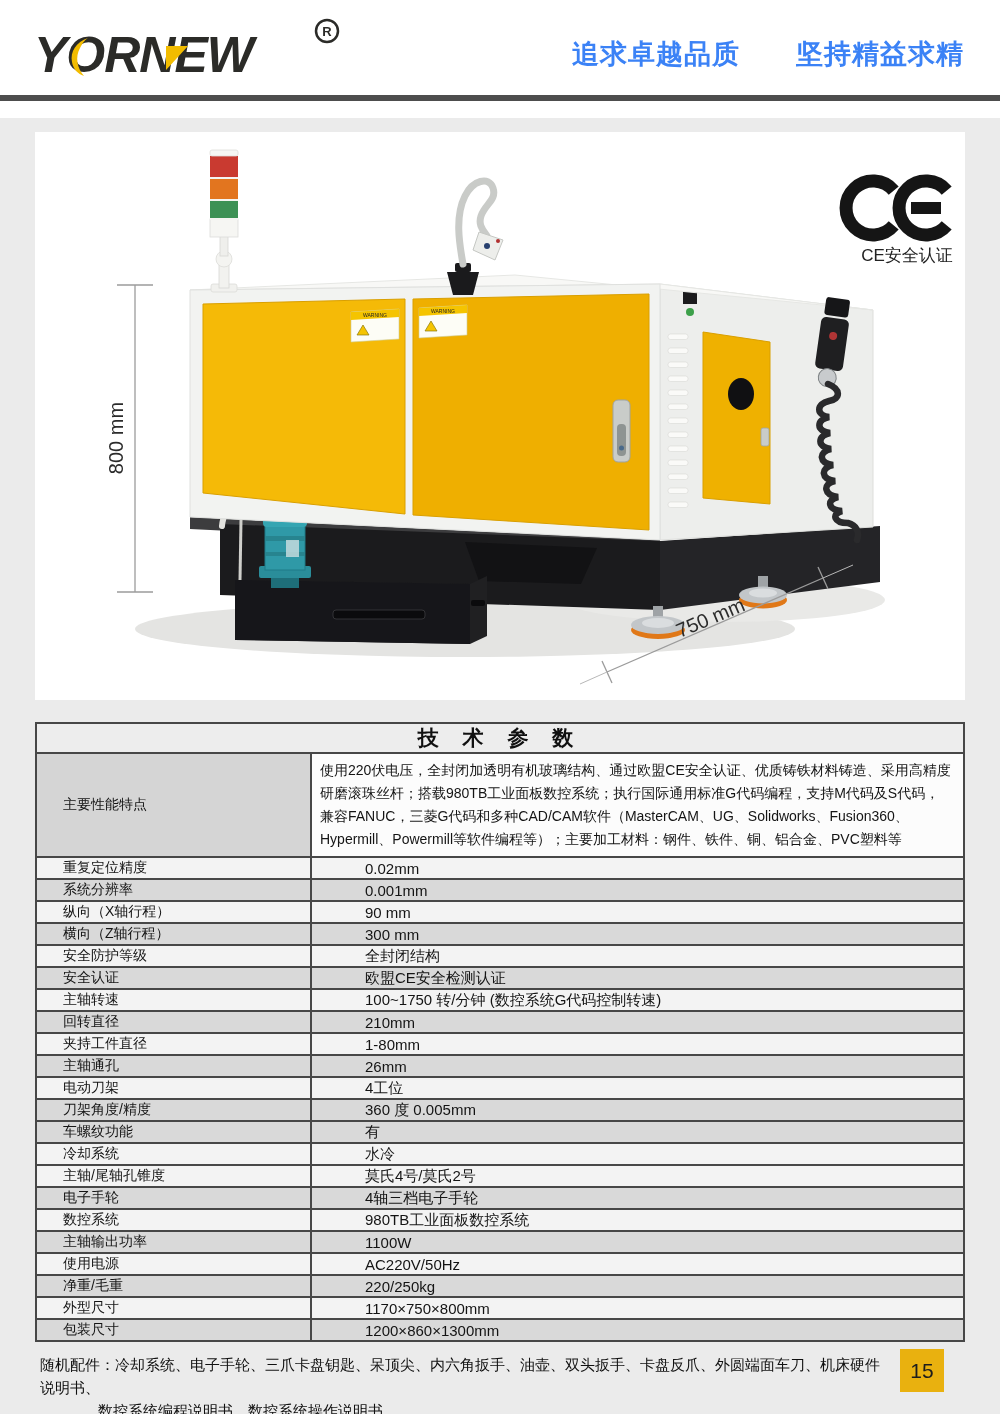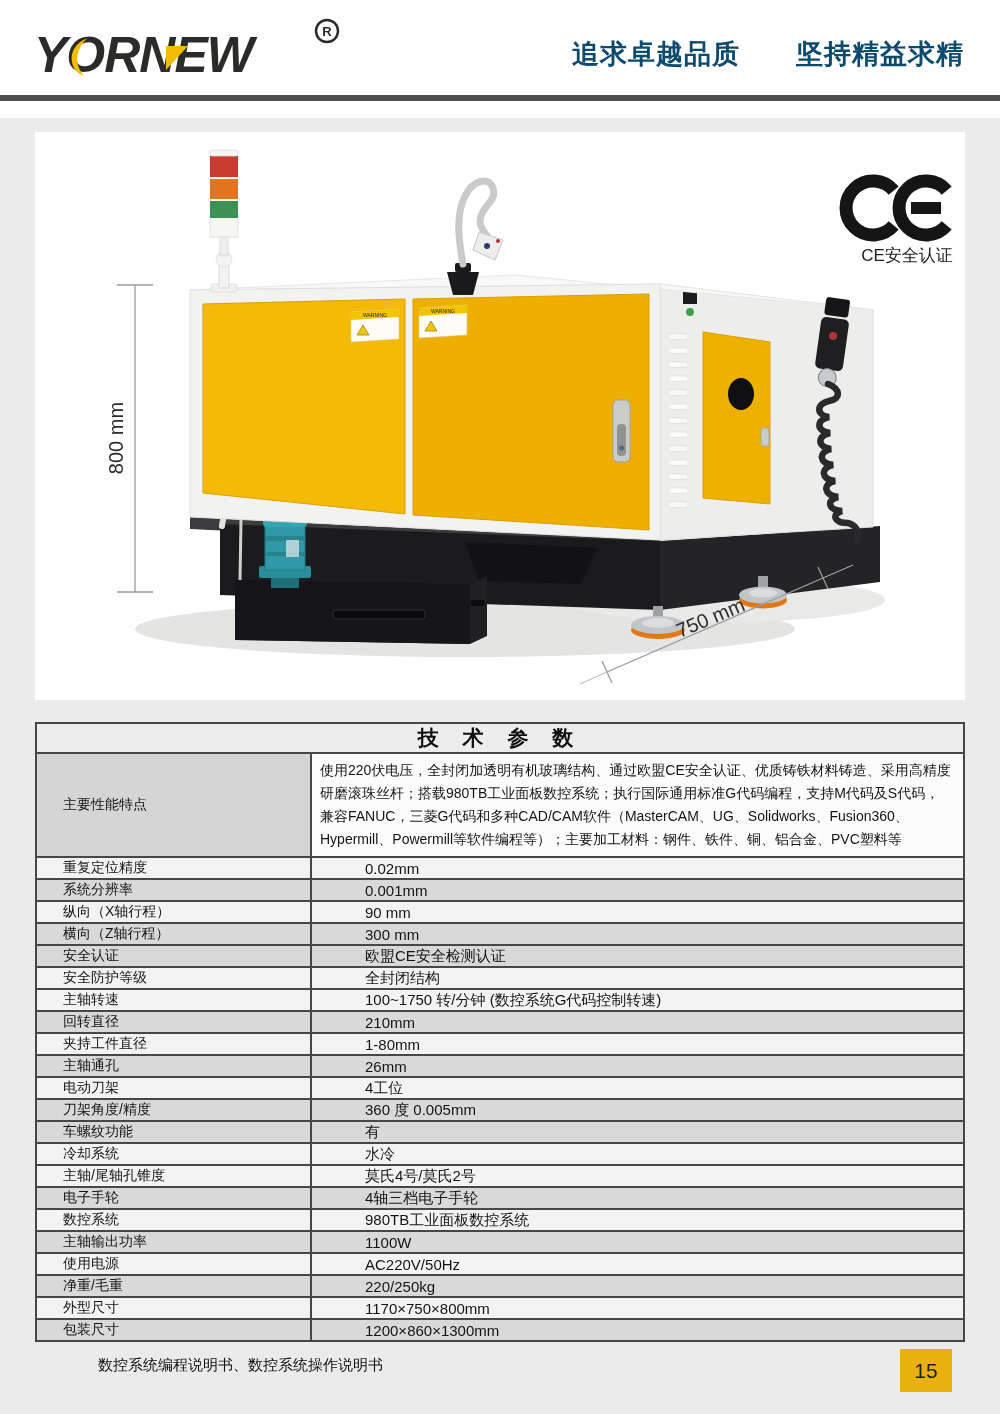--- a/index.html
+++ b/index.html
@@ -10,42 +10,42 @@
     --pump-teal:#2F99A7;
     --accent-gold:#E9B10F;
     --line-dark:#474747;
   }
   *{margin:0;padding:0;box-sizing:border-box;}
   body{width:1000px;font-family:"Liberation Sans","DejaVu Sans",sans-serif;background:#fff;}
   .page{position:relative;width:1000px;height:1414px;background:#EBEBEB;overflow:hidden;}
   .top-white{position:absolute;left:0;top:0;width:1000px;height:118px;background:#FFFFFF;padding-left:8px;}
   .header-bar{position:absolute;left:0;top:95px;width:1000px;height:6px;background:#4D4D4D;}
   .logo-wrap{position:absolute;left:28px;top:12px;}
-  .slogan{position:absolute;right:36px;top:36px;font-size:27px;font-weight:bold;color:#0c4a6e;letter-spacing:1px;white-space:nowrap;}
+  .slogan{position:absolute;right:36px;top:36px;font-size:27px;font-weight:bold;color:#3b82f6;letter-spacing:1px;white-space:nowrap;}
   .photo-panel{position:absolute;left:35px;top:132px;width:930px;height:568px;background:#FFFFFF;}
   .photo-panel svg{display:block;}
 
   .spec-table{position:absolute;left:35px;top:722px;width:930px;border:2px solid var(--line-dark);background:#f0abfc;color:#141414;}
   .t-title{height:28px;background:#EDEDED;display:flex;align-items:center;justify-content:center;
            font-size:21px;font-weight:bold;letter-spacing:9px;color:#101010;}
   .t-feature{display:flex;border-top:2px solid var(--line-dark);height:104px;}
   .t-feature .t-label{background:#D5D5D5;}
   .t-feature .t-value{background:#FCFCFC;padding:4px 12px 4px 8px;font-size:14px;line-height:23px;
                       display:flex;flex-direction:column;justify-content:center;}
   .t-row{display:flex;border-top:2px solid var(--line-dark);height:22px;background:#F3F3F3;}
   .t-row.alt{background:#D9D9D9;}
   .t-label{width:275px;border-right:2px solid var(--line-dark);display:flex;align-items:center;
            padding-left:26px;font-size:14px;flex:none;}
   .t-value{flex:1;display:flex;align-items:center;font-size:15px;}
   .t-row .t-value{padding-left:53px;}
   .t-feature .t-label{align-items:center;}
 
   .footer-note{position:absolute;left:40px;top:1353px;width:840px;font-size:15px;color:#101010;line-height:23px;}
   .footer-note .line2{padding-left:58px;}
-  .page-badge{position:absolute;left:900px;top:1349px;width:52px;height:43px;background:var(--accent-gold);
+  .page-badge{position:absolute;left:900px;top:1349px;width:44px;height:43px;background:var(--accent-gold);
               display:flex;align-items:center;justify-content:center;font-size:21px;color:#1d1d1d;}
 </style>
 </head>
 <body>
 
 <div class="page">
 
   <div class="top-white">
     <div class="logo-wrap">
       <svg width="320" height="80" viewBox="0 0 320 80">
@@ -237,29 +237,29 @@
           <div class="t-value">0.001mm</div>
         </div>
         <div class="t-row">
           <div class="t-label">纵向（X轴行程）</div>
           <div class="t-value">90 mm</div>
         </div>
         <div class="t-row alt">
           <div class="t-label">横向（Z轴行程）</div>
           <div class="t-value">300 mm</div>
         </div>
+        <div class="t-row">
+          <div class="t-label">安全防护等级</div>
+          <div class="t-value">全封闭结构</div>
+        </div>
         <div class="t-row alt">
           <div class="t-label">安全认证</div>
           <div class="t-value">欧盟CE安全检测认证</div>
         </div>
         <div class="t-row">
-          <div class="t-label">安全防护等级</div>
-          <div class="t-value">全封闭结构</div>
-        </div>
-        <div class="t-row">
           <div class="t-label">主轴转速</div>
           <div class="t-value">100~1750 转/分钟 (数控系统G代码控制转速)</div>
         </div>
         <div class="t-row alt">
           <div class="t-label">回转直径</div>
           <div class="t-value">210mm</div>
         </div>
         <div class="t-row">
           <div class="t-label">夹持工件直径</div>
           <div class="t-value">1-80mm</div>
@@ -313,17 +313,18 @@
           <div class="t-value">1170×750×800mm</div>
         </div>
         <div class="t-row alt">
           <div class="t-label">包装尺寸</div>
           <div class="t-value">1200×860×1300mm</div>
         </div>
       </div>
   </div>
 
   <div class="footer-note">
+    <div class="line1">随机配件：冷却系统、电子手轮、三爪卡盘钥匙、呆顶尖、内六角扳手、油壶、双头扳手、卡盘反爪、外圆端面车刀、机床硬件说明书、</div>
     <div class="line2">数控系统编程说明书、数控系统操作说明书</div>
   </div>
   <div class="page-badge">15</div>
 
 </div>
 
 </body></html>

